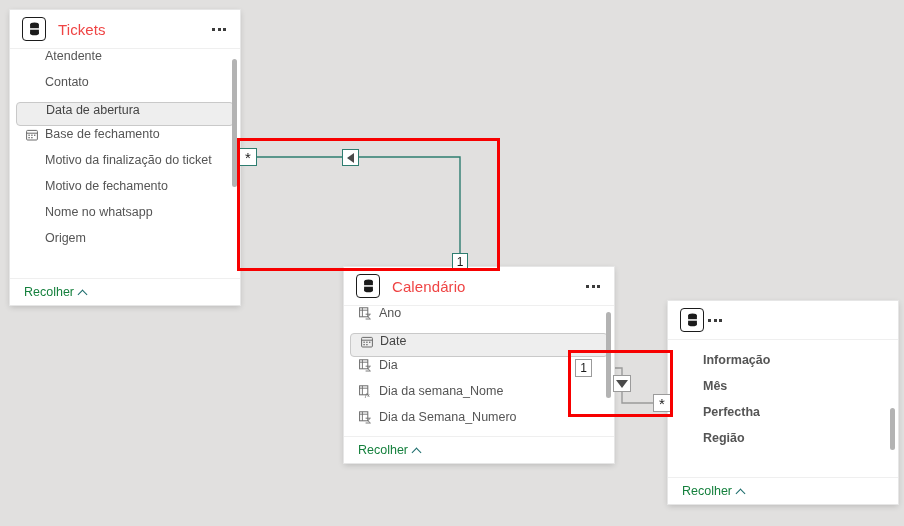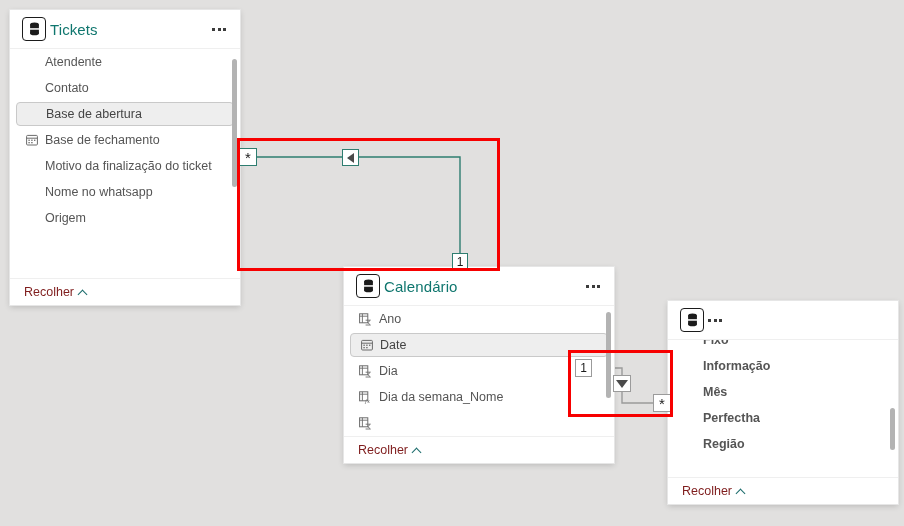--- a/index.html
+++ b/index.html
@@ -40,23 +40,23 @@
     border: 1.6px solid #1b1b1b;
     border-radius: 4px;
     display: flex;
     align-items: center;
     justify-content: center;
     flex: 0 0 auto;
     background: #fff;
   }
   .db-icon svg { display: block; }
   .card-title {
-    margin-left: 4px;
+    margin-left: 12px;
     font-size: 15px;
-    color: #0f766e;
+    color: #ef4444;
     font-weight: 400;
     letter-spacing: 0.1px;
     flex: 1 1 auto;
     white-space: nowrap;
     overflow: hidden;
   }
   .ellipsis-btn {
     width: 22px;
     height: 20px;
     display: flex;
@@ -84,21 +84,20 @@
   .field-list {
     position: absolute;
     left: 0;
     right: 0;
     top: 0;
     padding: 0;
   }
   .field-row {
     height: 26px;
     display: flex;
-    align-items: center;
     padding: 0 12px 0 14px;
     font-size: 12.5px;
     color: #555555;
     white-space: nowrap;
     cursor: default;
     box-sizing: border-box;
   }
   .field-row .fld-icon {
     width: 15px;
     height: 15px;
@@ -126,21 +125,21 @@
     display: flex;
     align-items: center;
     padding-left: 14px;
     border-top: 1px solid #efefef;
     background: #ffffff;
     position: relative;
     z-index: 3;
   }
   .collapse-link {
     font-size: 12.5px;
-    color: #7f1d1d;
+    color: #15803d;
     display: flex;
     align-items: center;
     gap: 5px;
     cursor: pointer;
   }
   .chev-up {
     width: 9px;
     height: 9px;
     position: relative;
     display: inline-block;
@@ -254,21 +253,21 @@
       <div class="field-row">
         <span class="fld-icon spacer"></span>
         <span class="fld-label">Atendente</span>
       </div>
       <div class="field-row">
         <span class="fld-icon spacer"></span>
         <span class="fld-label">Contato</span>
       </div>
       <div class="field-row selected">
         <span class="fld-icon spacer"></span>
-        <span class="fld-label">Base de abertura</span>
+        <span class="fld-label">Data de abertura</span>
       </div>
       <div class="field-row">
         <span class="fld-icon">
           <svg width="12" height="12" viewBox="0 0 12 12">
             <rect x="0.6" y="1.4" width="10.8" height="9.6" rx="1" fill="none" stroke="#6b6b6b" stroke-width="1"></rect>
             <line x1="0.6" y1="4.2" x2="11.4" y2="4.2" stroke="#6b6b6b" stroke-width="1"></line>
             <rect x="2.4" y="5.6" width="1.4" height="1.3" fill="#6b6b6b"></rect>
             <rect x="5.2" y="5.6" width="1.4" height="1.3" fill="#6b6b6b"></rect>
             <rect x="8.0" y="5.6" width="1.4" height="1.3" fill="#6b6b6b"></rect>
             <rect x="2.4" y="8.0" width="1.4" height="1.3" fill="#6b6b6b"></rect>
@@ -276,20 +275,24 @@
           </svg>
         </span>
         <span class="fld-label">Base de fechamento</span>
       </div>
       <div class="field-row">
         <span class="fld-icon spacer"></span>
         <span class="fld-label">Motivo da finalização do ticket</span>
       </div>
       <div class="field-row">
         <span class="fld-icon spacer"></span>
+        <span class="fld-label">Motivo de fechamento</span>
+      </div>
+      <div class="field-row">
+        <span class="fld-icon spacer"></span>
         <span class="fld-label">Nome no whatsapp</span>
       </div>
       <div class="field-row">
         <span class="fld-icon spacer"></span>
         <span class="fld-label">Origem</span>
       </div>
     </div>
     <div class="vscroll" style="right:3px; top:10px; height:128px;"></div>
   </div>
 
@@ -371,20 +374,21 @@
       </div>
       <div class="field-row">
         <span class="fld-icon">
           <svg width="13" height="13" viewBox="0 0 13 13">
             <rect x="0.6" y="0.8" width="8.2" height="9" fill="none" stroke="#6b6b6b" stroke-width="1"></rect>
             <line x1="0.6" y1="3.2" x2="8.8" y2="3.2" stroke="#6b6b6b" stroke-width="0.9"></line>
             <line x1="3.4" y1="0.8" x2="3.4" y2="9.8" stroke="#6b6b6b" stroke-width="0.9"></line>
             <path d="M6.6 7.2 H11.4 L8.8 9.6 L11.4 12 H6.6" fill="none" stroke="#6b6b6b" stroke-width="0.9" stroke-linejoin="round"></path>
           </svg>
         </span>
+        <span class="fld-label">Dia da Semana_Numero</span>
       </div>
     </div>
     <div class="vscroll" style="right:3px; top:6px; height:86px;"></div>
   </div>
 
   <div class="card-footer">
     <span class="collapse-link">
       <span>Recolher</span>
       <span class="chev-up"></span>
     </span>

